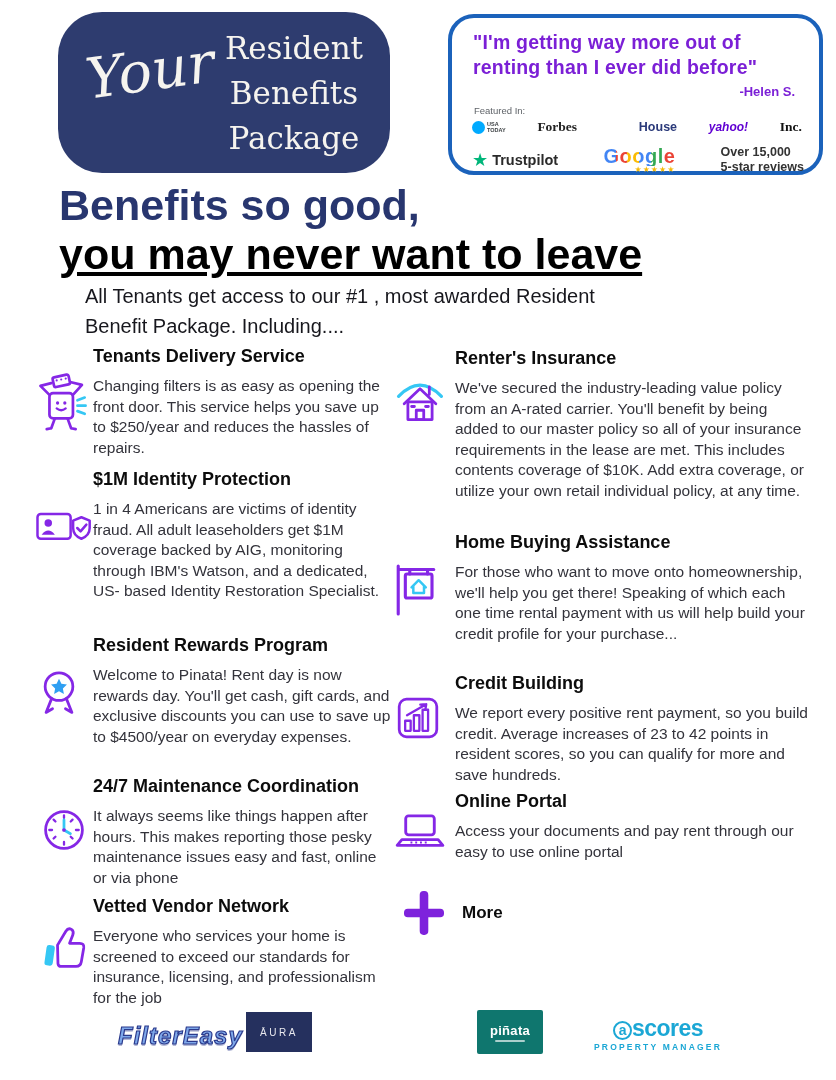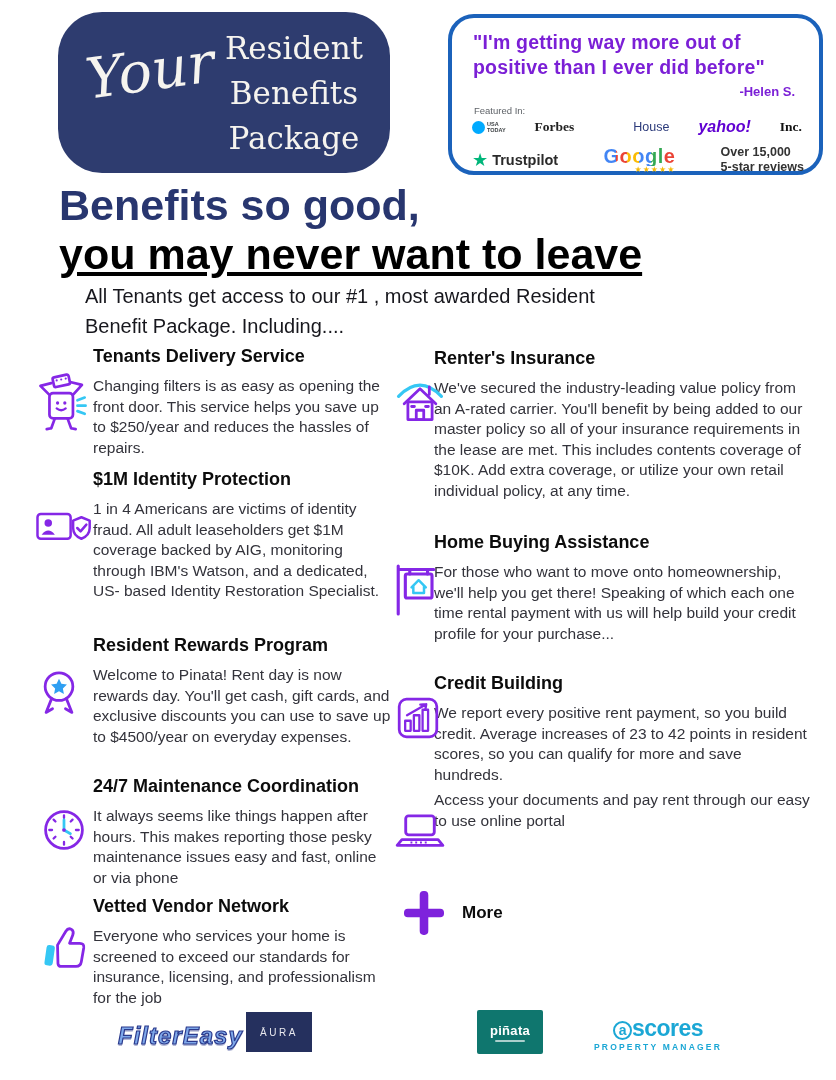--- a/index.html
+++ b/index.html
@@ -22,22 +22,22 @@
            color:#7b1fd6; letter-spacing:.2px; }
   .quote-l1 { top:13px; } .quote-l2 { top:38px; }
   .attribution { position:absolute; right:24px; top:66px; font-size:13px; font-weight:bold; color:#7b1fd6; }
   .featured-label { position:absolute; left:22px; top:87px; font-size:9.5px; color:#5f6368; }
   .press-row { position:absolute; left:20px; top:99px; width:330px; height:20px;
            display:flex; align-items:center; justify-content:space-between; }
   .usatoday { display:flex; align-items:center; gap:2px; }
   .usatoday-dot { width:13px; height:13px; border-radius:50%; background:#00aaff; }
   .usatoday-txt { font-size:5.5px; font-weight:bold; color:#3c4043; line-height:6px; }
   .forbes { font-family:"Liberation Serif", serif; font-weight:bold; font-size:13.5px; color:#222; }
-  .house { font-weight:normal; font-size:12.5px; color:#2b3a7a;padding-left:30px; }
-  .yahoo { font-style:italic; font-weight:bold; font-size:16px; color:#6001d2; }
+  .house { font-weight:bold; font-size:12.5px; color:#2b3a7a;padding-left:30px; }
+  .yahoo { font-style:italic; font-weight:bold; font-size:12px; color:#6001d2; }
   .inc { font-family:"Liberation Serif", serif; font-weight:bold; font-size:13.5px; color:#111; }
   .review-row { position:absolute; left:20px; top:126px; width:332px; height:32px;
            display:flex; align-items:center; justify-content:space-between; }
   .trustpilot { display:flex; align-items:center; gap:4px; }
   .tp-star { color:#00b67a; font-size:18px; line-height:18px; }
   .tp-name { font-size:14.5px; color:#2a2a2a; font-weight:600; }
   .google-block { text-align:right; }
   .google-word { font-size:20px; font-weight:bold; letter-spacing:.5px;
            background:linear-gradient(90deg,#4285F4 0%,#4285F4 18%,#EA4335 18%,#EA4335 34%,#FBBC05 34%,#FBBC05 50%,#4285F4 50%,#4285F4 66%,#34A853 66%,#34A853 82%,#EA4335 82%);
            -webkit-background-clip:text; background-clip:text; color:transparent; line-height:20px; }
@@ -50,21 +50,21 @@
   .subhead { position:absolute; left:85px; top:281px; font-size:20px; color:#17171d; line-height:30px; }
 
   
   .benefit { position:absolute; }
   .benefit h3 { font-size:18px; font-weight:bold; color:#0c0c0c; line-height:22px; margin-bottom:9px; }
   .benefit p { font-size:15.5px; color:#33333b; line-height:20.5px; }
   .b-icon { position:absolute; left:0; }
   .col-l { left:35px; width:358px; }
   .col-l h3, .col-l p { margin-left:58px; }
   .col-r { left:392px; width:420px; }
-  .col-r h3, .col-r p { margin-left:42px; }
+  .col-r h3, .col-r p { margin-left:63px; }
   #item-l1 { top:345px; } #item-l1 .b-icon { top:26px; }
   #item-l2 { top:468px; } #item-l2 .b-icon { top:38px; }
   #item-l3 { top:634px; } #item-l3 .b-icon { top:30px; }
   #item-l4 { top:775px; } #item-l4 .b-icon { top:32px; left:6px; }
   #item-l5 { top:895px; } #item-l5 .b-icon { top:26px; left:4px; }
   #item-r1 { top:347px; } #item-r1 .b-icon { top:26px; }
   #item-r2 { top:531px; } #item-r2 .b-icon { top:30px; }
   #item-r3 { top:672px; } #item-r3 .b-icon { top:24px; left:4px; }
   #item-r4 { top:790px; } #item-r4 .b-icon { top:22px; left:3px; }
   .more-row { position:absolute; left:392px; top:891px; width:300px; }
@@ -99,21 +99,21 @@
     <div class="badge-script">Your</div>
     <div class="badge-lines">
       <div>Resident</div>
       <div>Benefits</div>
       <div>Package</div>
     </div>
   </div>
 
   <div class="quote-card">
     <div class="quote-l1">"I'm getting way more out of</div>
-    <div class="quote-l2">positive than I ever did before"</div>
+    <div class="quote-l2">renting than I ever did before"</div>
     <div class="attribution">-Helen S.</div>
     <div class="featured-label">Featured In:</div>
     <div class="press-row">
       <div class="usatoday">
         <span class="usatoday-dot"></span>
         <span class="usatoday-txt">
           <div>USA</div>
           <div>TODAY</div>
         </span>
       </div>
@@ -275,20 +275,21 @@
   <div class="benefit col-r" id="item-r4">
     <span class="b-icon">
       <svg width="50" height="40" viewBox="0 0 52 42">
         <g stroke="#8527e6" stroke-width="3" fill="none" stroke-linecap="round" stroke-linejoin="round">
           <rect x="11" y="4" width="30" height="20" rx="3"></rect>
           <path d="M7 29 h38 l5 6 H2 z"></path>
         </g>
         <path d="M16 32 h20" stroke="#8527e6" stroke-width="2" stroke-dasharray="2 3"></path>
       </svg>
     </span>
+    <h3>Online Portal</h3>
     <p>Access your documents and pay rent through our easy to use online portal</p>
   </div>
 
   <div class="more-row">
     <span class="b-icon">
       <svg width="40" height="44" viewBox="0 0 42 46">
         <g fill="#7e22dc">
             <rect x="16.5" y="0" width="9" height="46" rx="4"></rect>
             <rect x="0" y="18.5" width="42" height="9" rx="4"></rect>
           </g>

